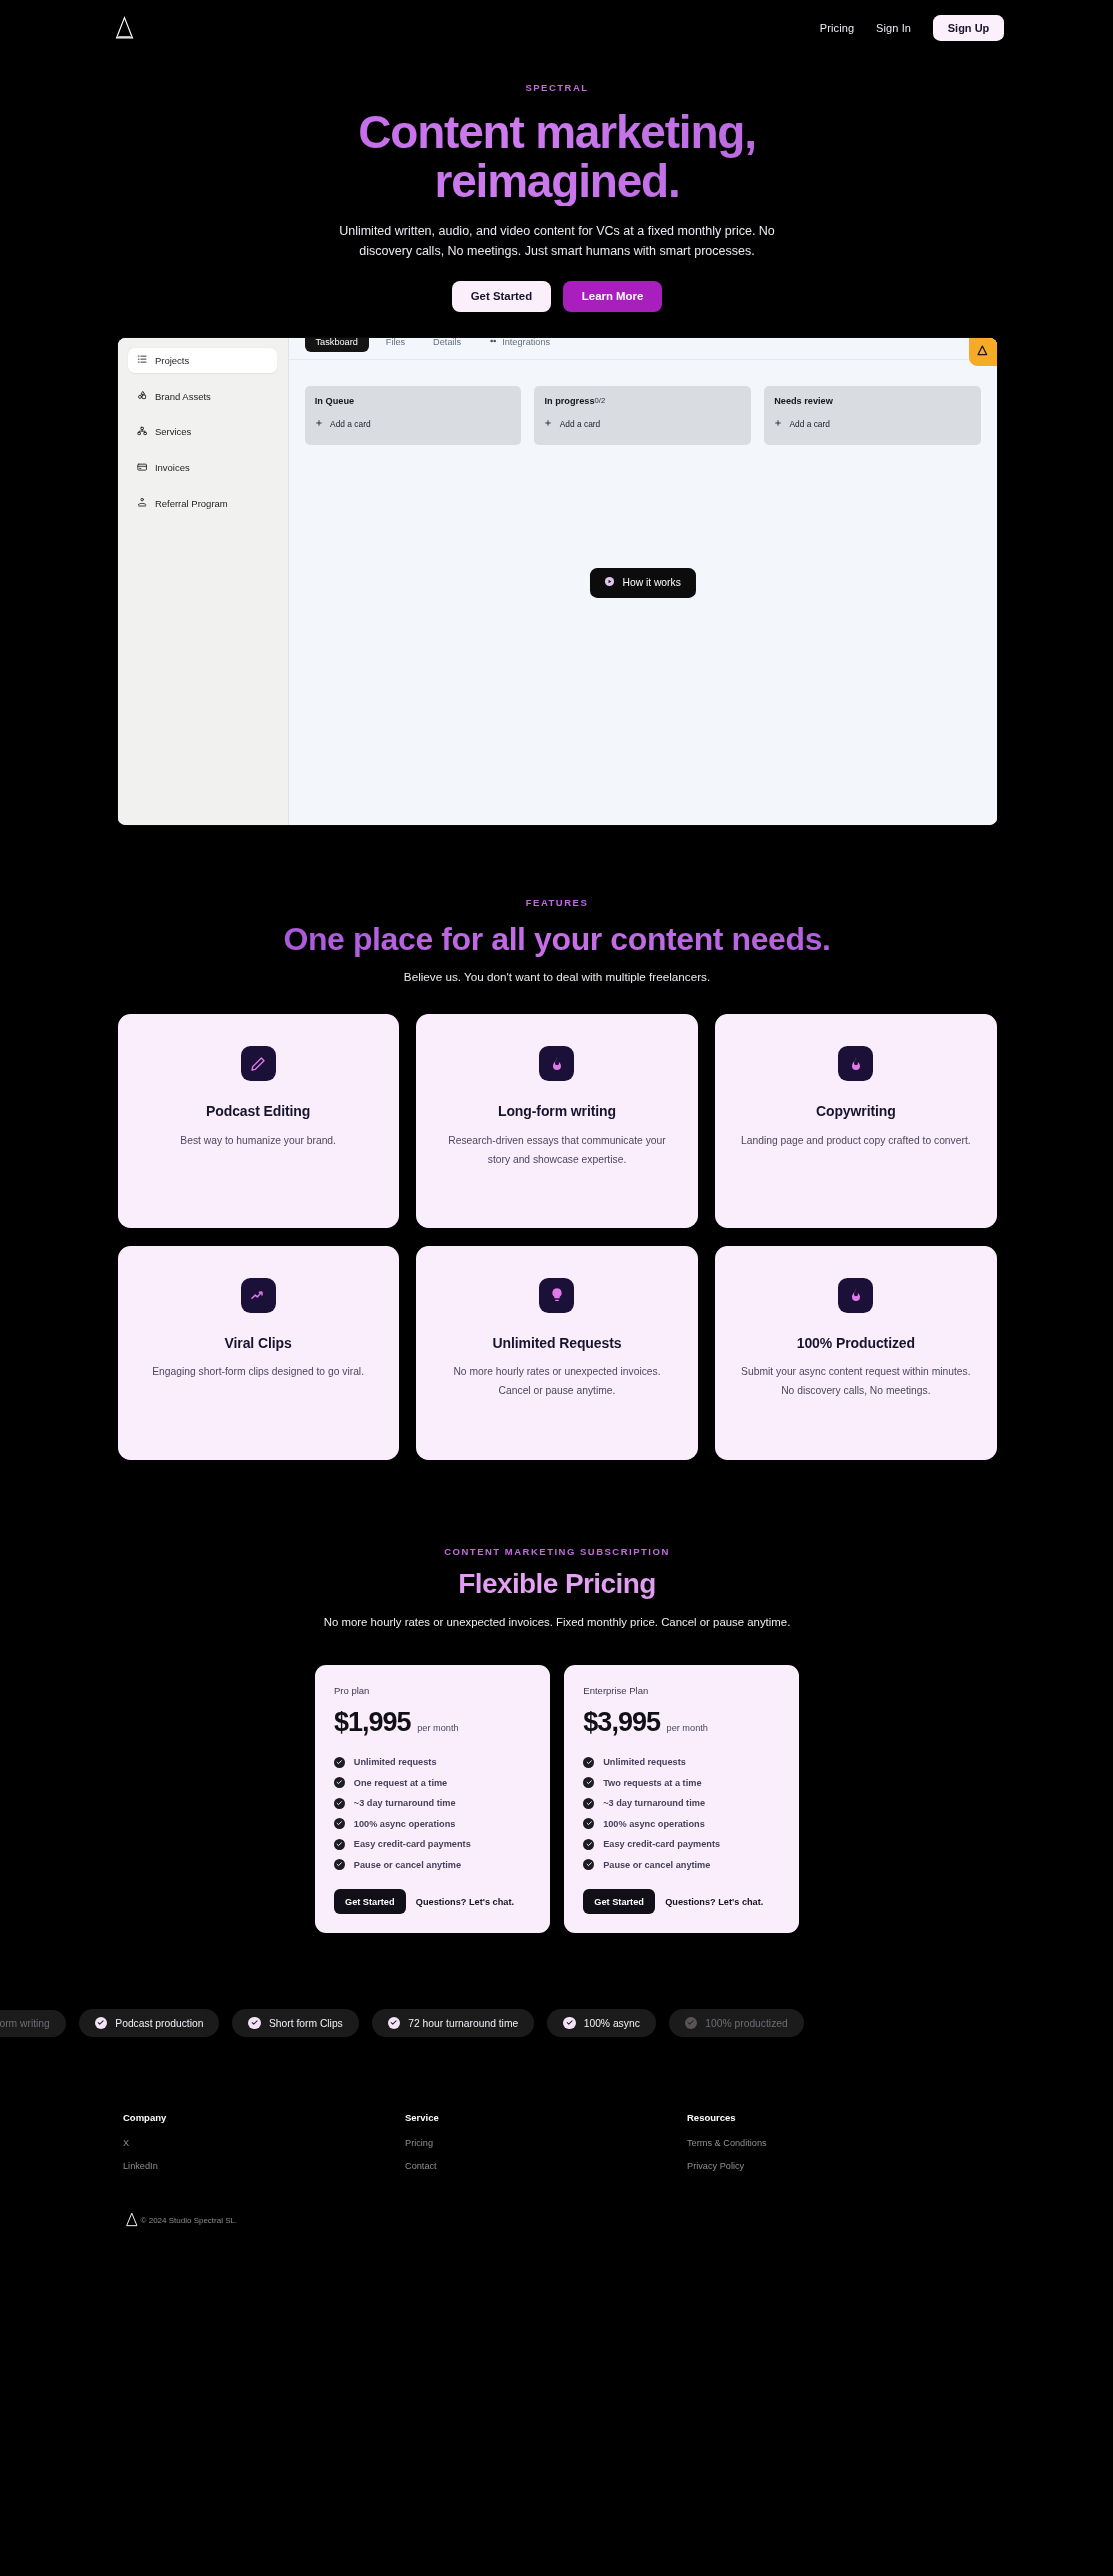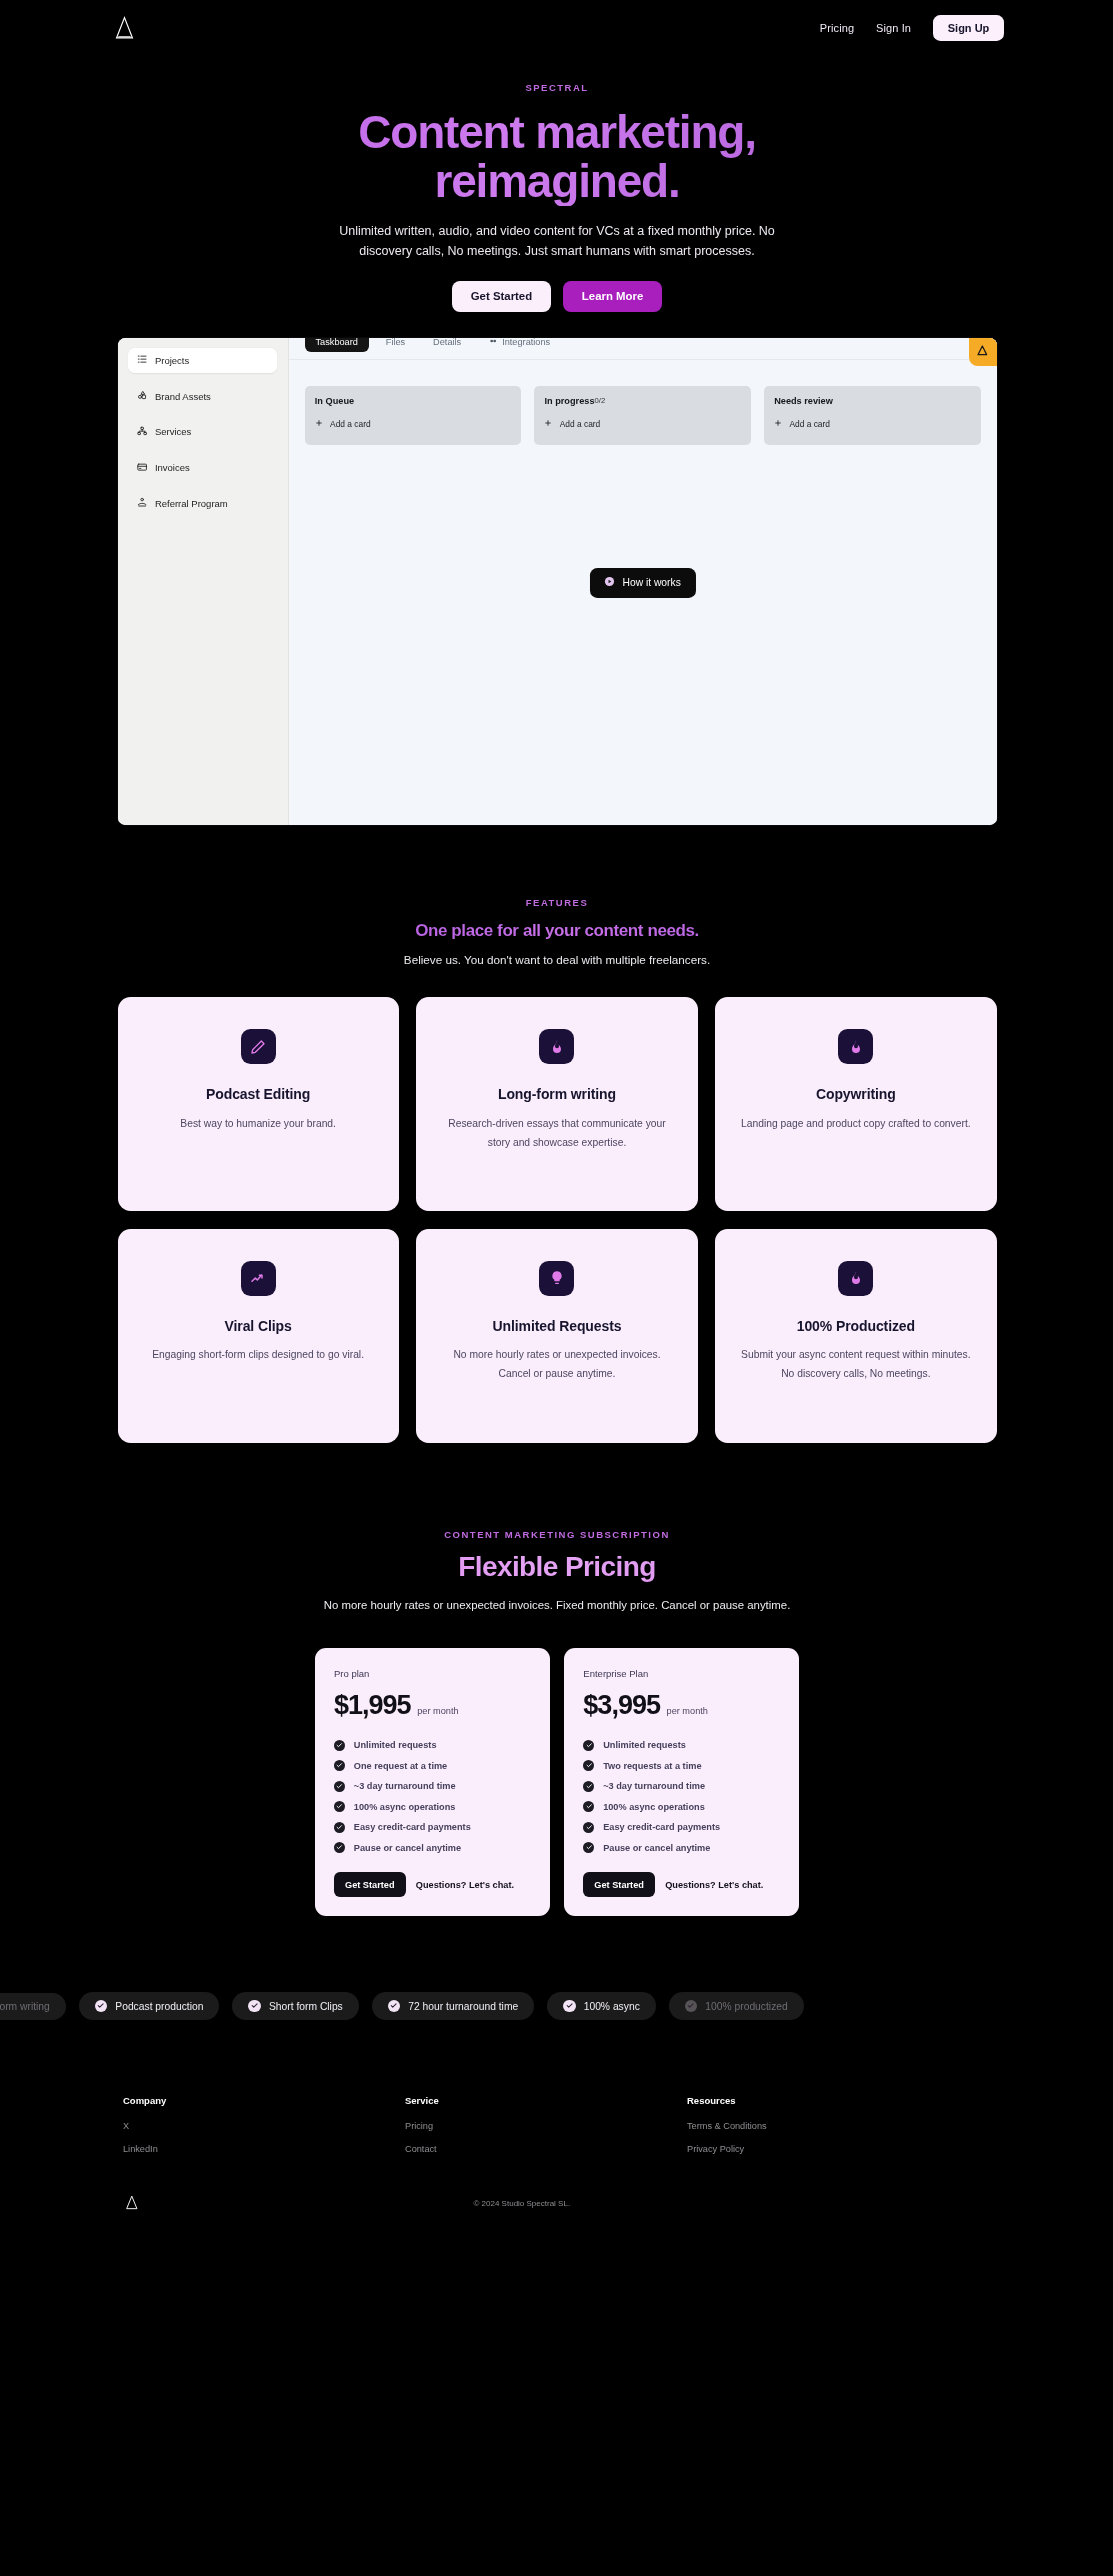--- a/index.html
+++ b/index.html
@@ -199,21 +199,21 @@
     display: flex;
     align-items: center;
     justify-content: center;
   }
 
   
   .section-head { text-align: center; }
   .features { padding-top: 72px; }
   .sec-title {
     margin-top: 13px;
-    font-size: 17px;
+    font-size: 32px;
     font-weight: 700;
     letter-spacing: -0.4px;
     background: linear-gradient(95deg, #8b42cf 0%, #c86fe8 50%, #9c4fd6 100%);
     -webkit-background-clip: text;
     background-clip: text;
     color: transparent;
   }
   .sec-sub {
     margin: 10.3px auto 0;
     width: 440px;
@@ -406,21 +406,20 @@
     cursor: pointer;
   }
   .foot-bottom {
     margin-top: 28px;
     display: flex;
     align-items: center;
   }
   .foot-logo { width: 17.6px; height: 17.6px; }
   .copyright {
     flex: 1;
-    text-align: center;
     font-size: 8px;
     color: #8d8d91;
     padding-right: 88px;
   }
 </style>
 </head>
 <body>
 
 <div class="nav">
   <span>

